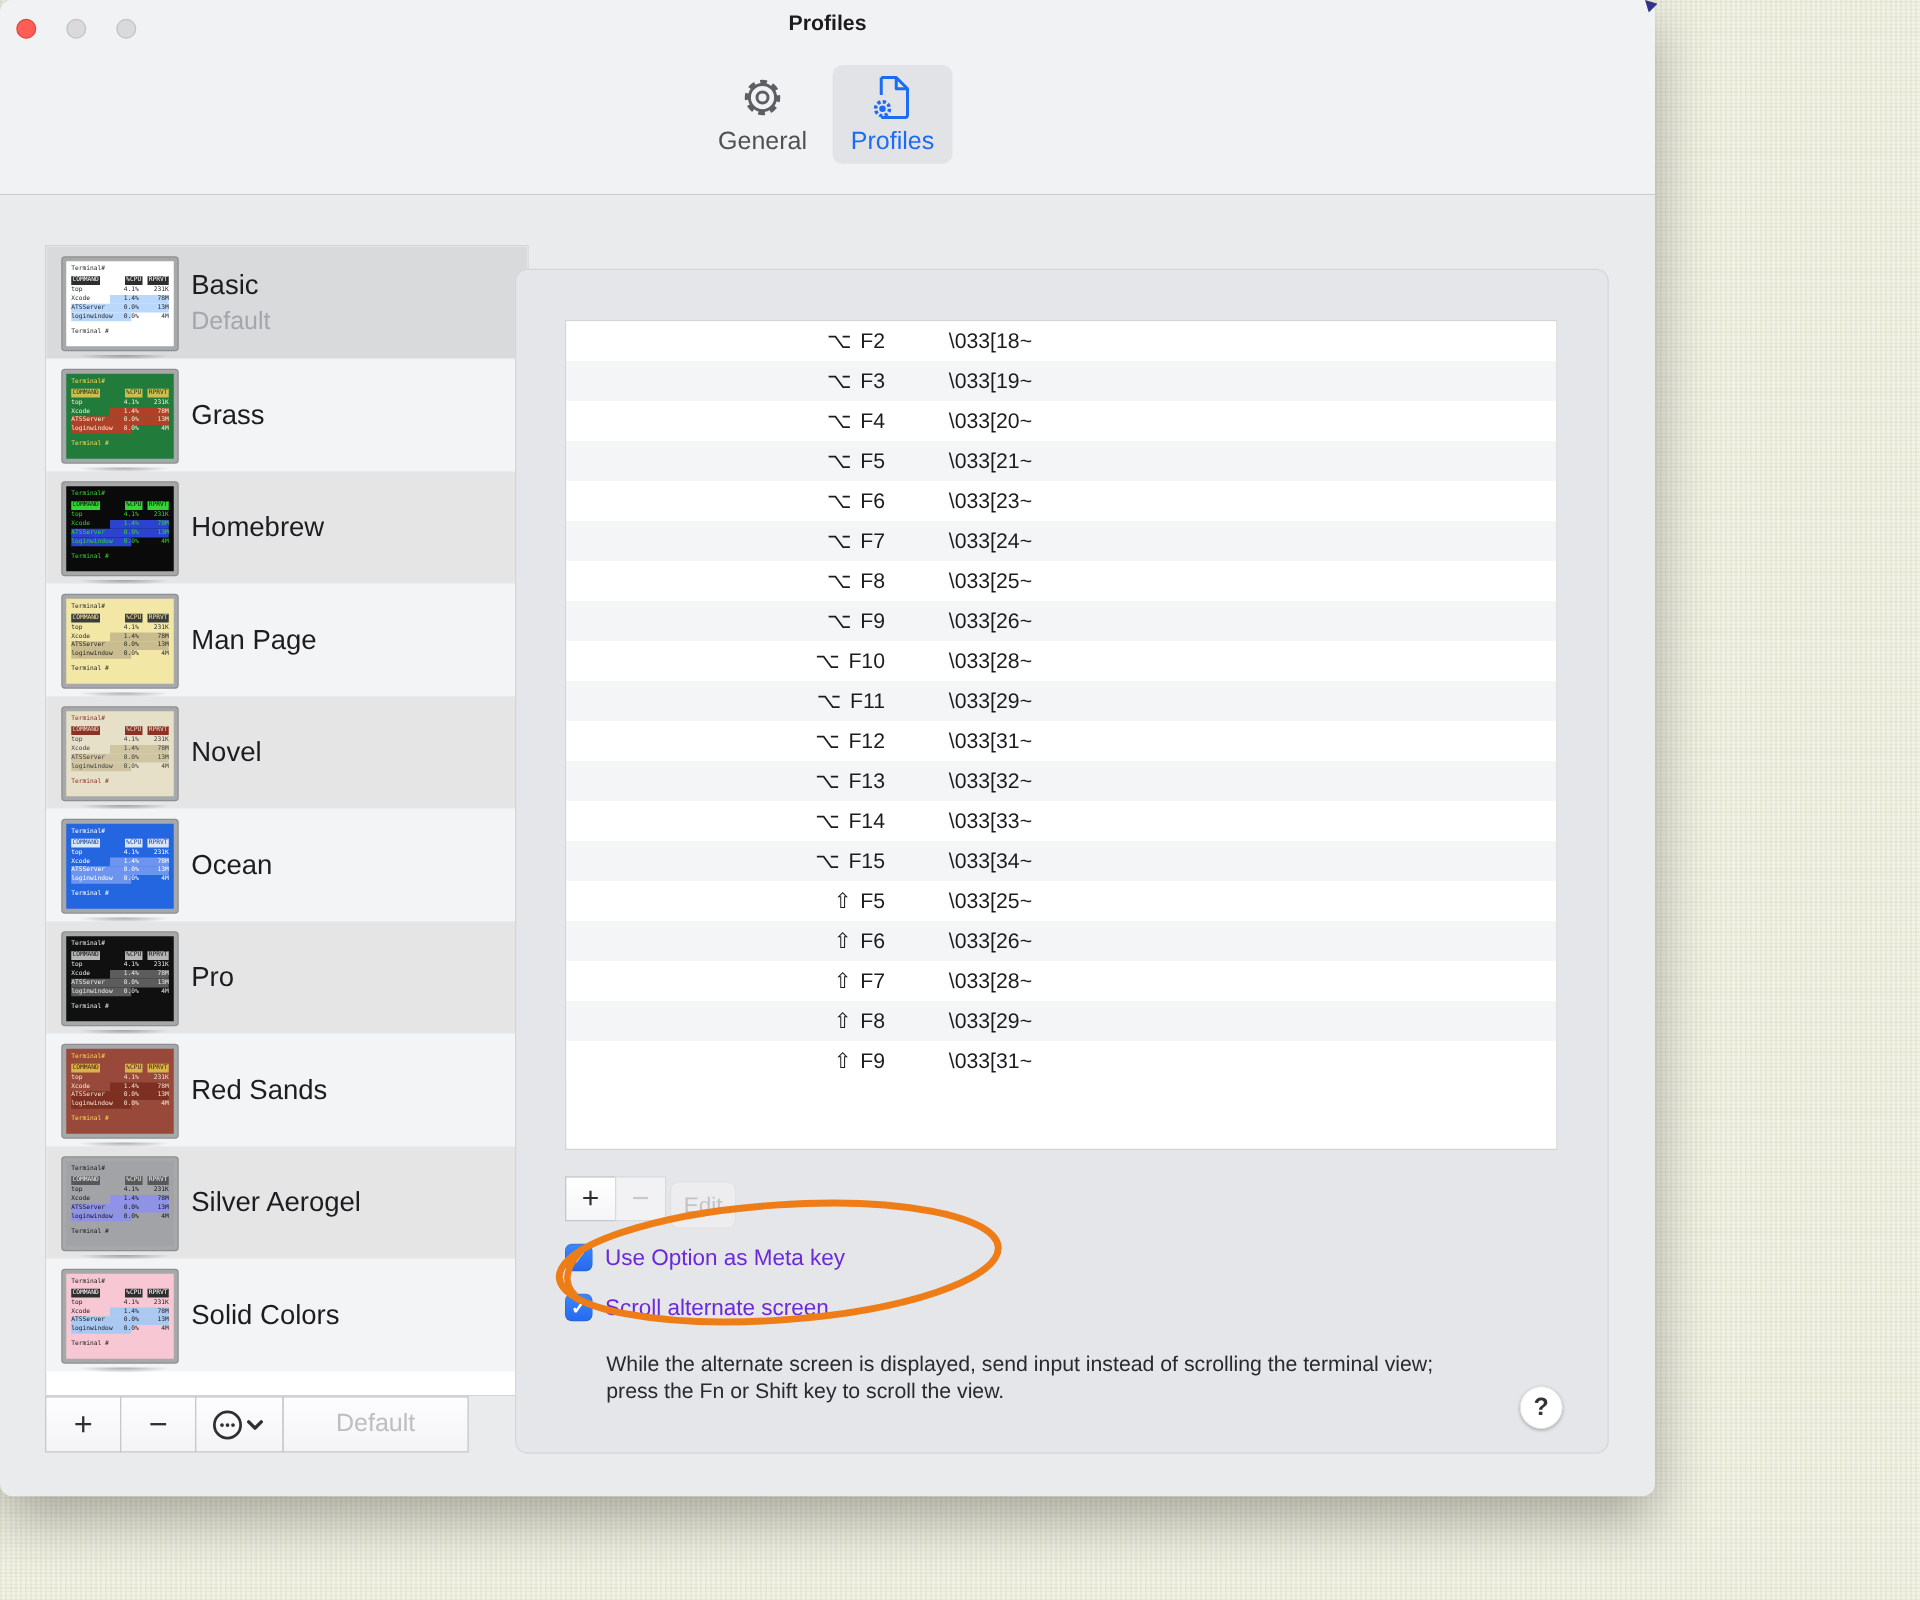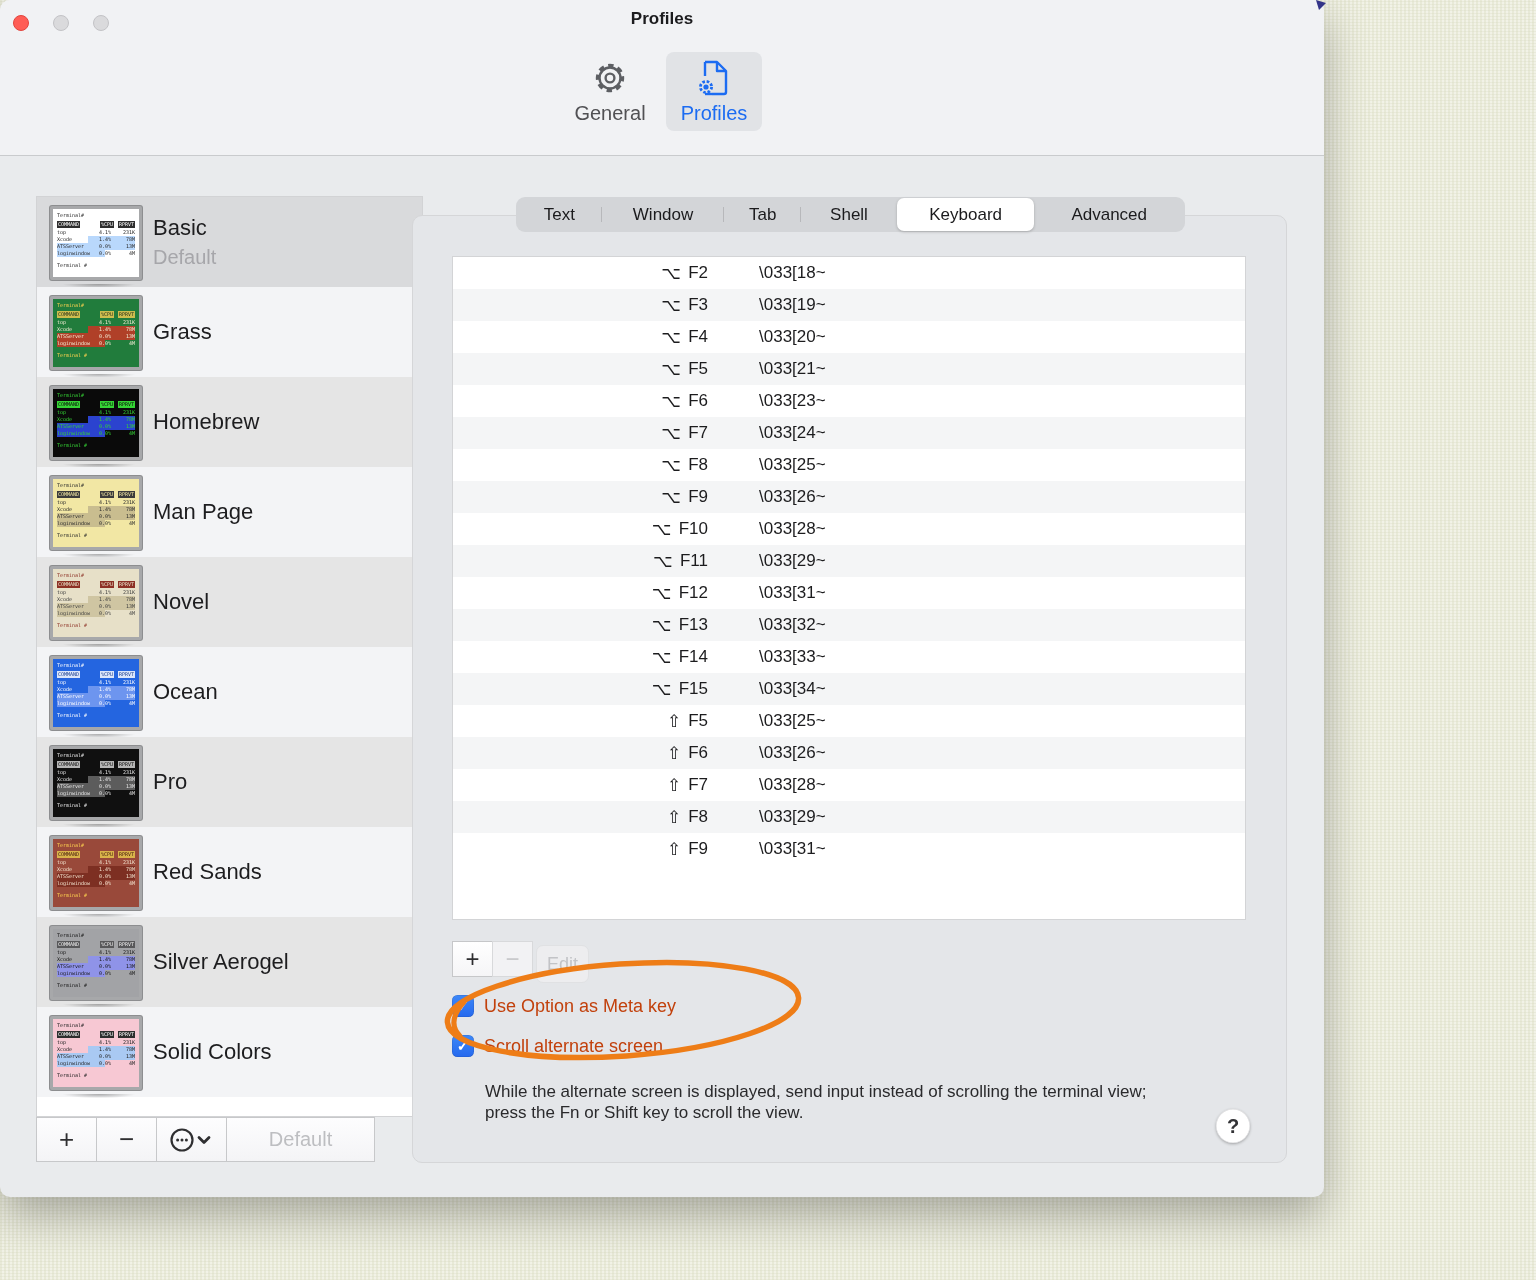--- a/index.html
+++ b/index.html
@@ -111,21 +111,21 @@
     background:linear-gradient(180deg,#ffffff,#f5f5f7); font-size:24px; font-weight:300; color:#2d2d2f; }
   .btn-remove { left:492px; top:941px; width:41px; height:36px; border:1px solid #d8d9db;
     background:#f2f2f4; font-size:24px; font-weight:300; color:#c7c8ca; }
   .btn-edit { left:536px; top:945px; width:53px; height:38px; border:1px solid #e0e1e3;
     border-radius:7px; background:#ededef; font-size:18px; color:#c2c3c6; }
   .cb-row { position:absolute; left:452px; display:flex; align-items:center; }
   .cb-box { width:22px; height:22px; border-radius:5.5px;
     background:linear-gradient(180deg,#3d88f8,#2569ee);
     display:flex; align-items:center; justify-content:center;
     color:#fff; font-size:15px; font-weight:700; box-shadow:inset 0 0 0 .5px rgba(0,0,0,.15); }
-  .cb-label { margin-left:10px; font-size:18px; color:#c2410c; }
+  .cb-label { margin-left:10px; font-size:18px; color:#6d28d9; }
   .footnote { position:absolute; left:485px; top:1081px; width:665px;
     font-size:17px; line-height:21px; color:#2a2a2c; }
   .help-btn { position:absolute; left:1216px; top:1109px; width:34px; height:34px;
     border-radius:50%; background:#ffffff; box-shadow:0 1px 3px rgba(0,0,0,.3), inset 0 0 0 .5px #d8d8da;
     display:flex; align-items:center; justify-content:center;
     font-size:20px; font-weight:600; color:#333336; }
   .annotation { position:absolute; left:430px; top:948px; width:392px; height:126px; pointer-events:none; }
   .cursor-spec { position:absolute; left:1314px; top:0; width:12px; height:10px; }
   .hidden-defs { position:absolute; width:0; height:0; overflow:hidden; }
 </style>
@@ -608,28 +608,20 @@
     <div class="sa-btn" style="width:61px">−</div>
     <div class="sa-btn" style="width:71px">
       <svg width="46" height="26" style="color:#2f2f31">
           <use href="#circled-ellipsis-icon"></use>
         </svg>
     </div>
     <div class="sa-btn sa-default" style="width:149px">Default</div>
   </div>
 
   <div class="panel"></div>
-  <div class="segmented">
-      <div class="seg sep" style="width: 85px;">Text</div>
-      <div class="seg sep" style="width: 123px;">Window</div>
-      <div class="seg sep" style="width: 77px;">Tab</div>
-      <div class="seg" style="width: 96px;">Shell</div>
-      <div class="seg selected" style="width: 138px;">Keyboard</div>
-      <div class="seg" style="width: 150px;">Advanced</div>
-    </div>
 
   <div class="key-table">
     <div>
         <div class="trow">
           <div class="c-key">
             <span class="mod">⌥</span>
             <span>F2</span>
           </div>
           <div class="c-action">\033[18~</div>
         </div>

